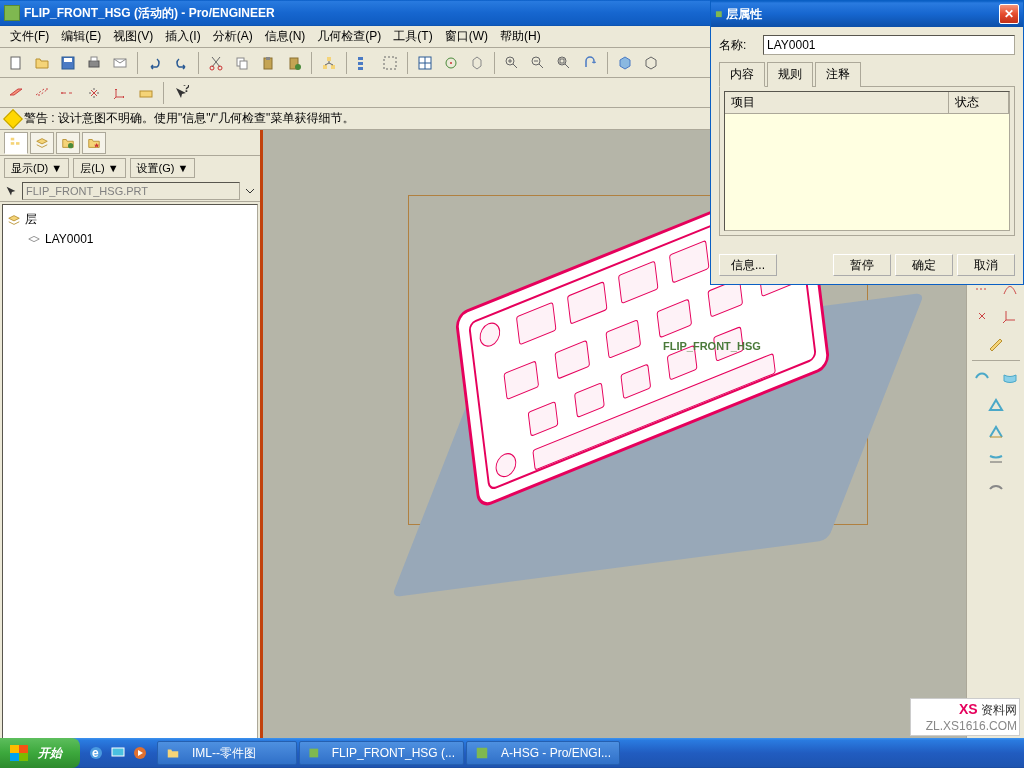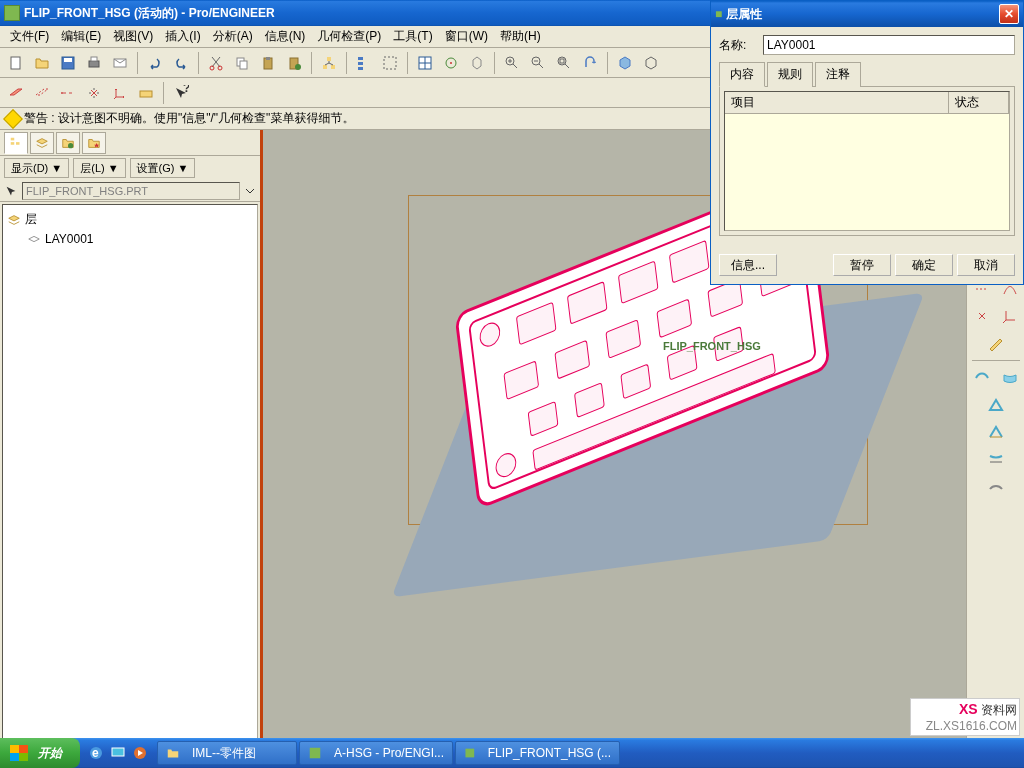--- a/index.html
+++ b/index.html
@@ -551,21 +551,21 @@
   <div class="taskitem">
       <svg width="14" height="14" viewBox="0 0 16 16">
         <path d="M2 4h4l1 2h7v7H2z" fill="#f5d478"></path>
       </svg>
       <span>IML--零件图</span>
     </div>
   <div class="taskitem">
       <svg width="14" height="14" viewBox="0 0 16 16">
         <rect x="2" y="2" width="12" height="12" fill="#7fb850"></rect>
       </svg>
-      <span>A-HSG - Pro/ENGI...</span>
+      <span>FLIP_FRONT_HSG (...</span>
     </div>
   <div class="taskitem">
       <svg width="14" height="14" viewBox="0 0 16 16">
         <rect x="2" y="2" width="12" height="12" fill="#7fb850"></rect>
       </svg>
-      <span>FLIP_FRONT_HSG (...</span>
+      <span>A-HSG - Pro/ENGI...</span>
     </div>
 </div>
 
 </body></html>

